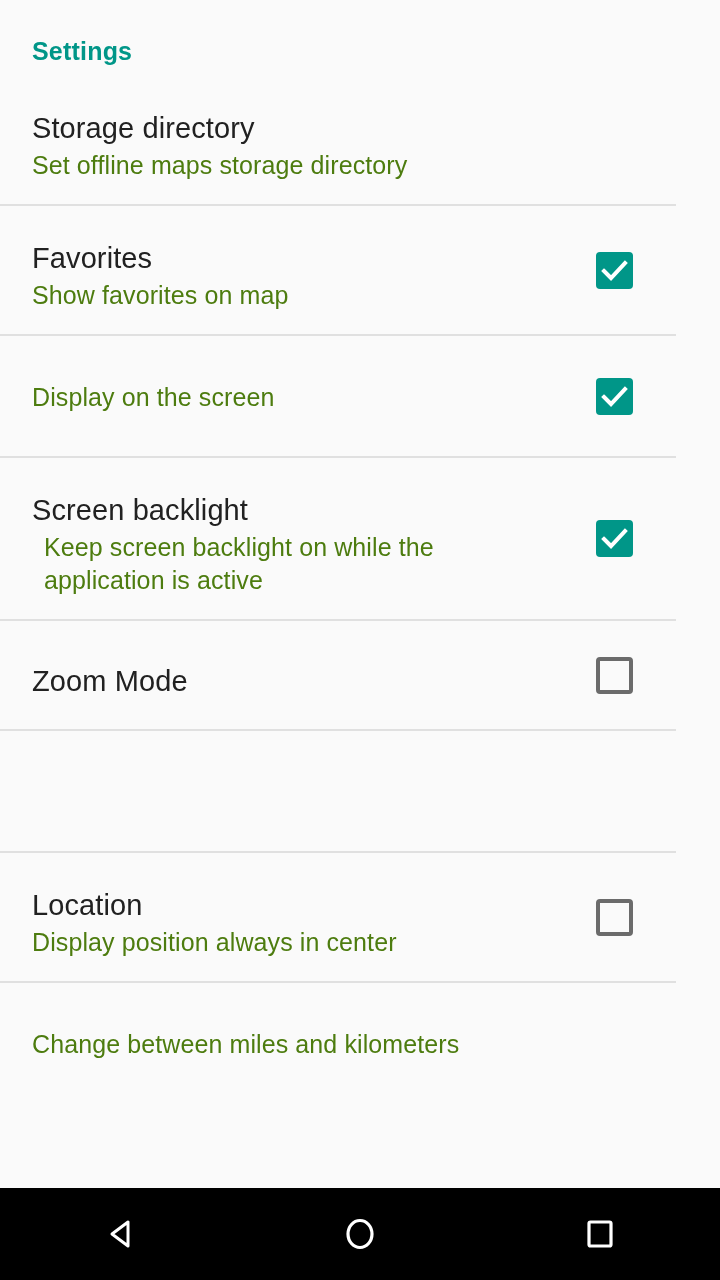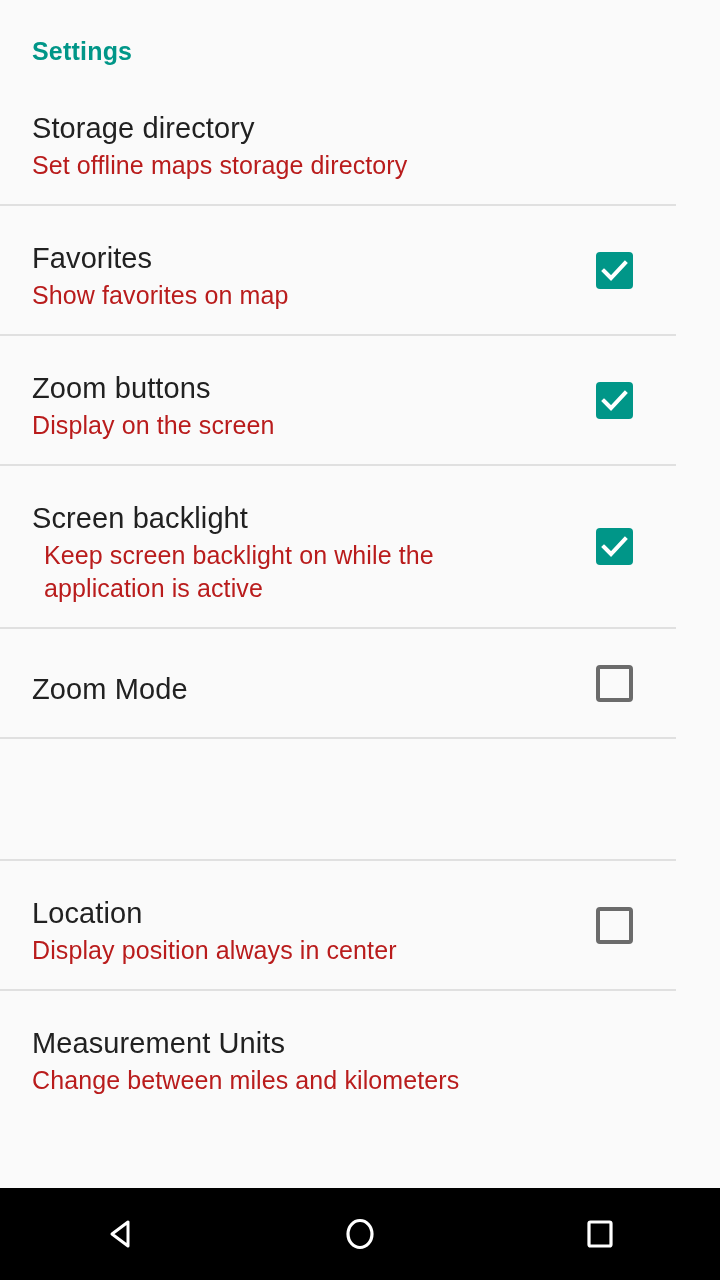--- a/index.html
+++ b/index.html
@@ -70,21 +70,21 @@
   .pref-title {
     font-size: 29px;
     color: #212121;
     line-height: 36px;
     letter-spacing: 0.1px;
     margin-top: 12px;
   }
 
   .pref-summary {
     font-size: 25px;
-    color: #b91c1c;
+    color: #4d7c0f;
     line-height: 33px;
     margin-top: 3px;
     letter-spacing: 0.1px;
   }
 
   .pref-widget {
     flex: 0 0 auto;
     width: 60px;
     display: flex;
     align-items: center;
@@ -164,21 +164,20 @@
             <polyline points="8,19 15,26 29,11" fill="none" stroke="#ffffff" stroke-width="4" stroke-linecap="square" stroke-linejoin="miter"></polyline>
           </svg>
         </div>
       </div>
     </div>
 
     <div class="divider"></div>
 
     <div class="pref-row">
       <div class="pref-text">
-        <div class="pref-title">Zoom buttons</div>
         <div class="pref-summary">Display on the screen</div>
       </div>
       <div class="pref-widget">
         <div class="checkbox checked">
           <svg class="tick" viewBox="0 0 37 37">
             <polyline points="8,19 15,26 29,11" fill="none" stroke="#ffffff" stroke-width="4" stroke-linecap="square" stroke-linejoin="miter"></polyline>
           </svg>
         </div>
       </div>
     </div>
@@ -226,21 +225,20 @@
       </div>
       <div class="pref-widget">
         <div class="checkbox unchecked"></div>
       </div>
     </div>
 
     <div class="divider"></div>
 
     <div class="pref-row">
       <div class="pref-text">
-        <div class="pref-title">Measurement Units</div>
         <div class="pref-summary">Change between miles and kilometers</div>
       </div>
     </div>
 
   </div>
 
   <div class="navbar">
     <div class="nav-btn">
       <svg width="44" height="44" viewBox="0 0 44 44">
         <polygon points="14,22 30,10 30,34" fill="none" stroke="#ffffff" stroke-width="3" stroke-linejoin="round"></polygon>

